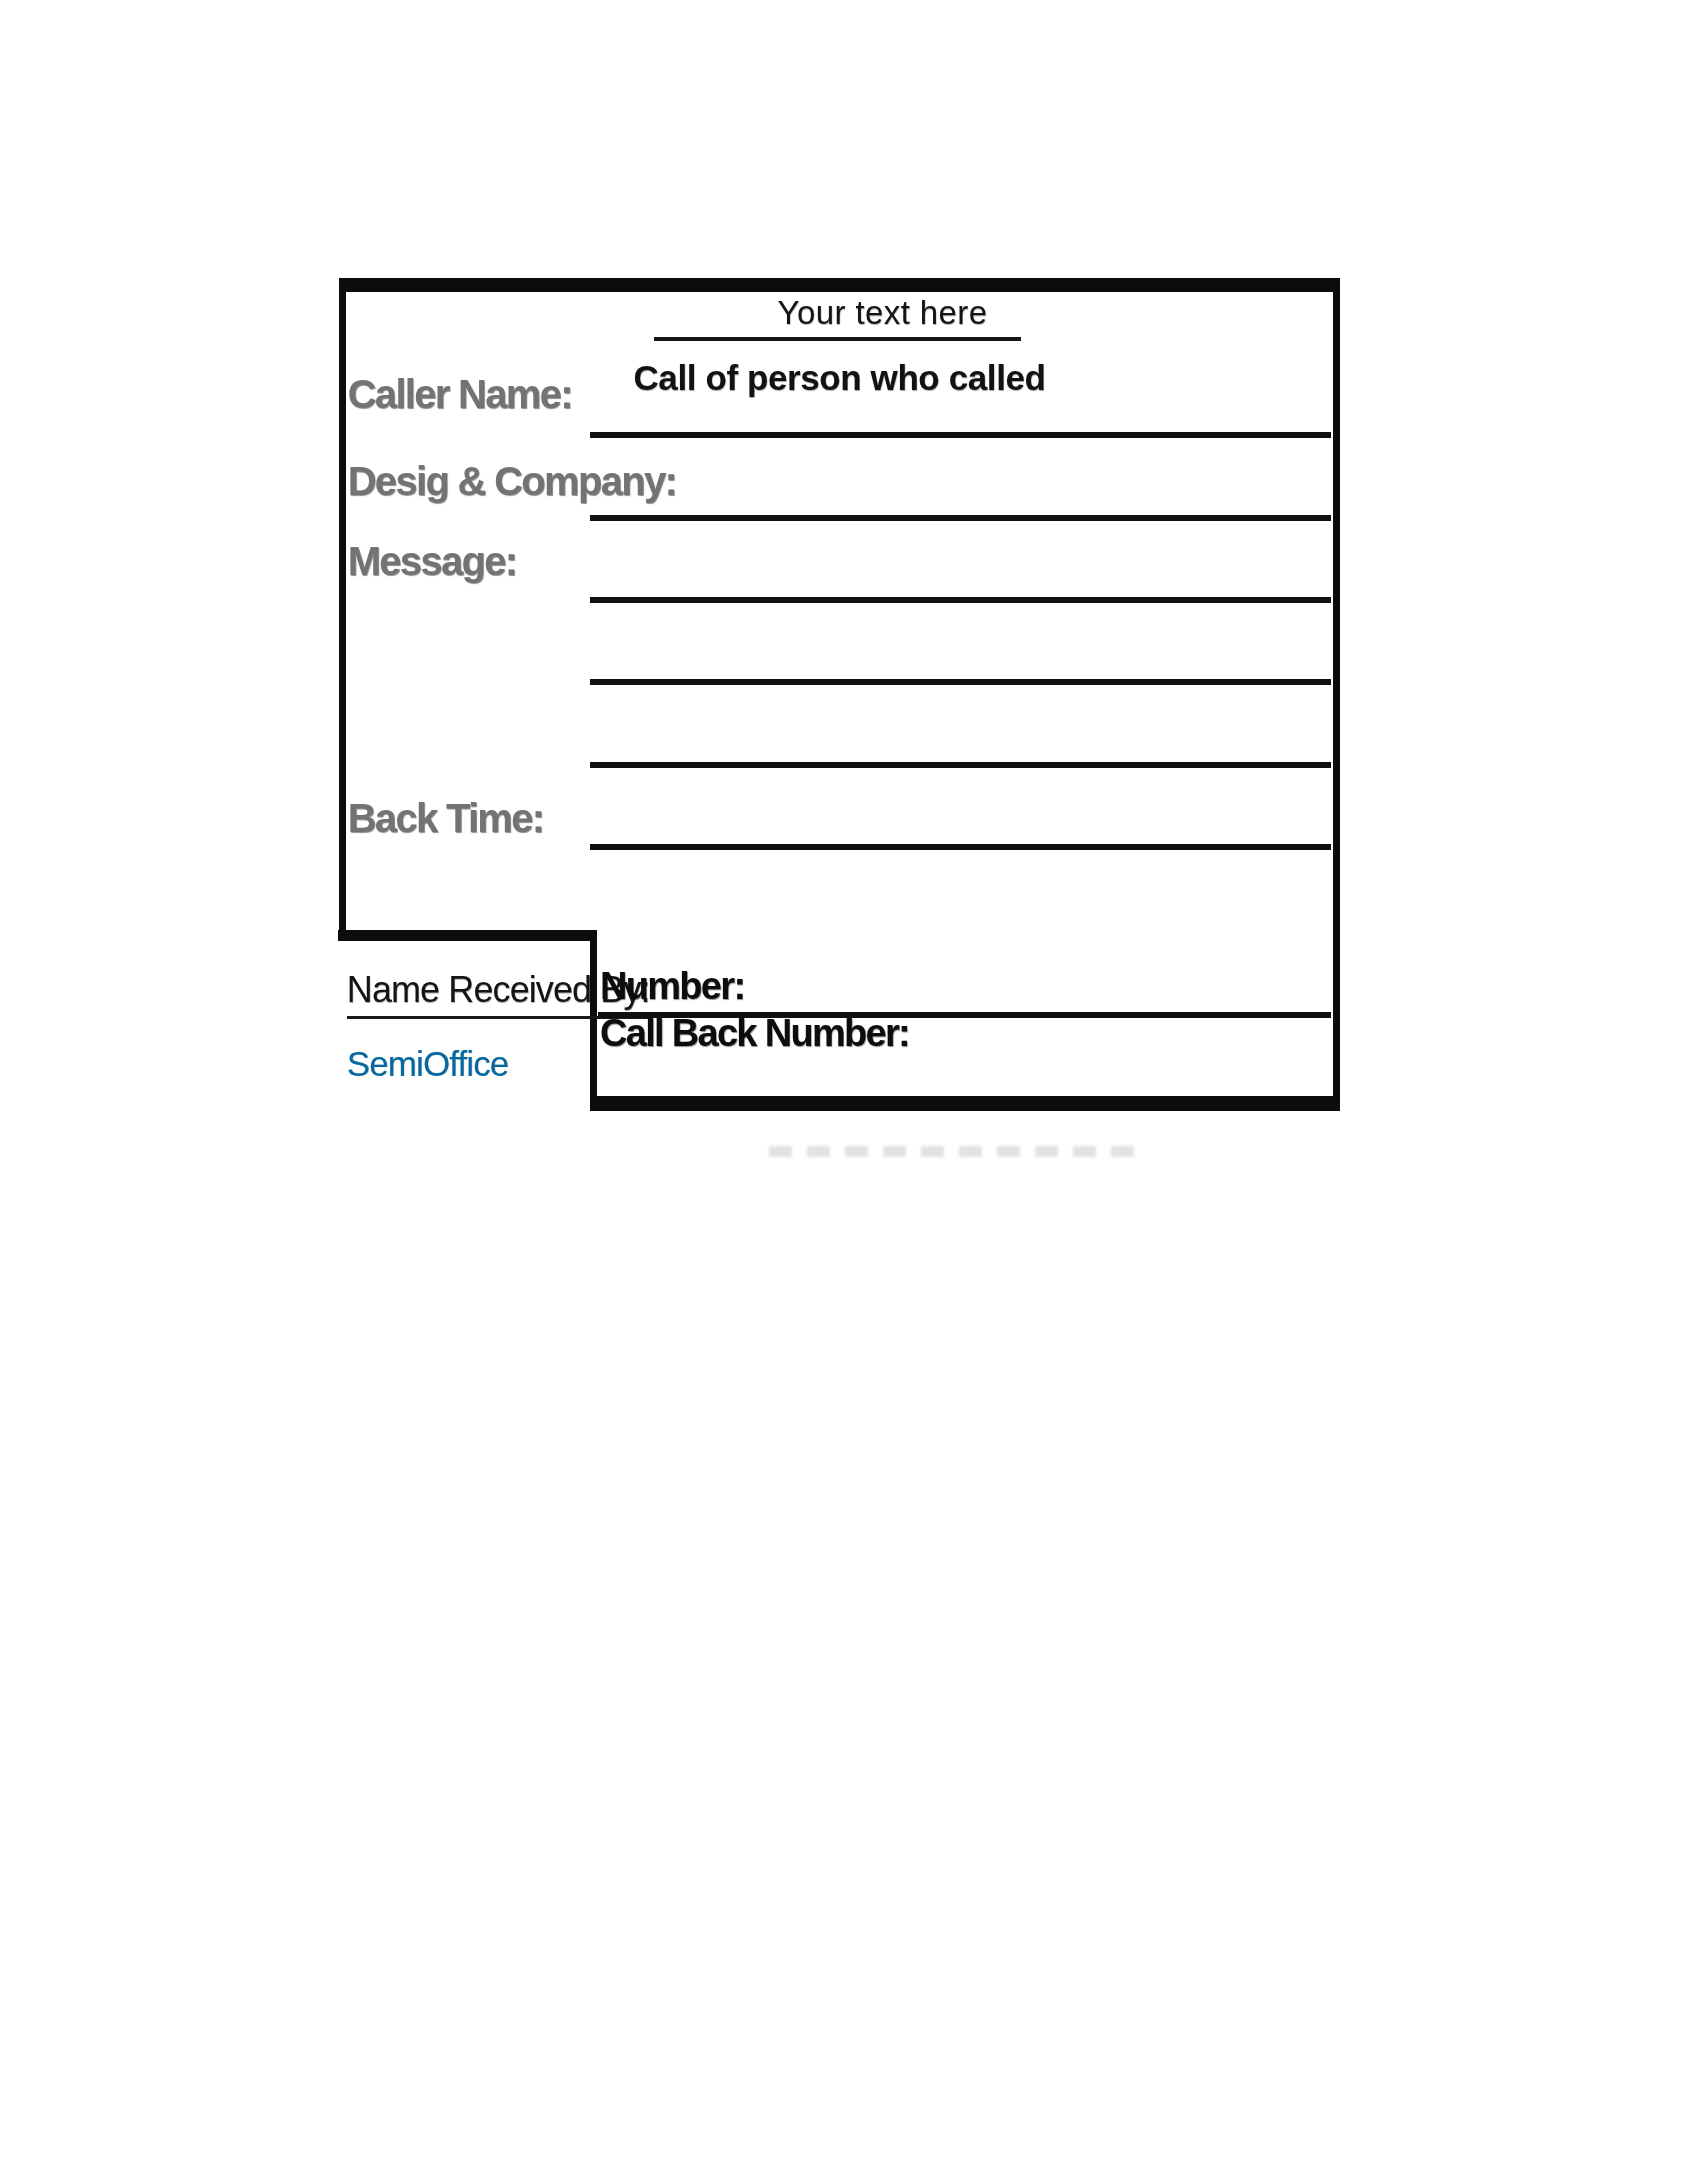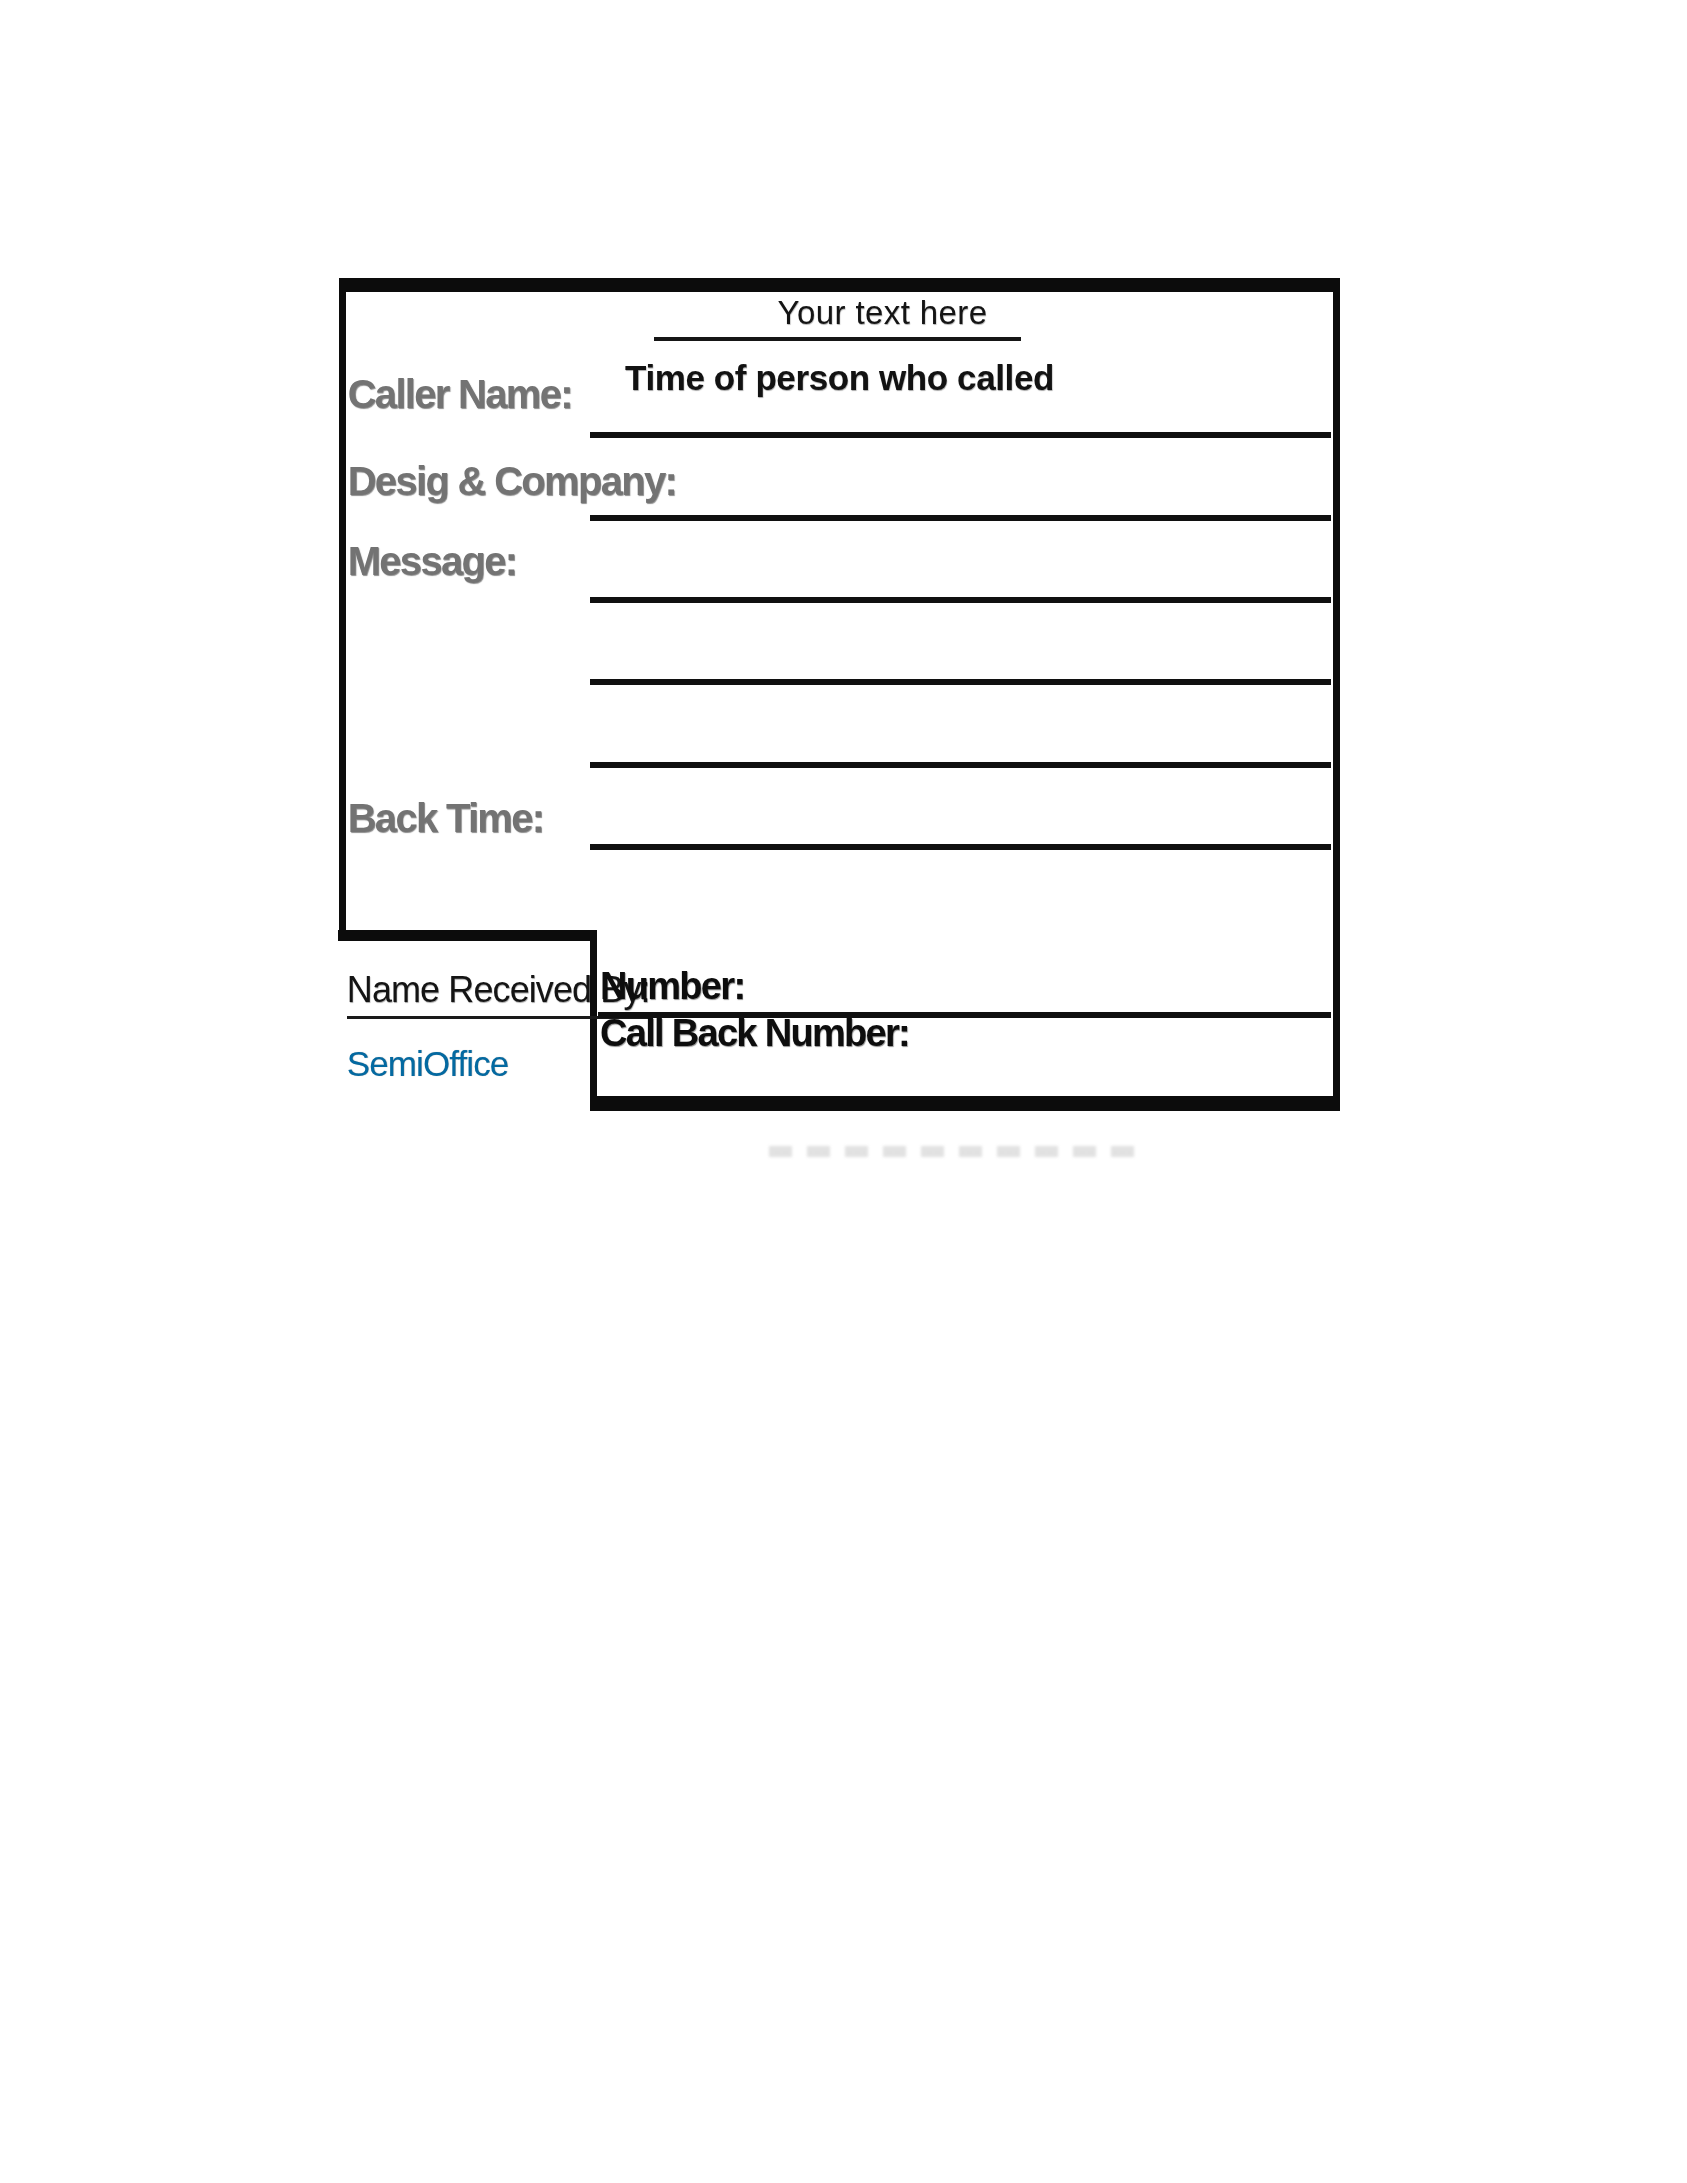--- a/index.html
+++ b/index.html
@@ -189,21 +189,21 @@
   }
 </style>
 </head>
 <body>
 
 <div class="form-box">
   <div class="form-inner">
 
     <div class="header-value">Your text here</div>
     <div class="header-underline"></div>
-    <div class="header-caption">Time of person who called</div>
+    <div class="header-caption">Call of person who called</div>
 
     <div class="side-label lbl-caller">Caller Name:</div>
     <div class="side-label lbl-desig">Desig &amp; Company:</div>
     <div class="side-label lbl-message">Message:</div>
     <div class="side-label lbl-calltime">Back Time:</div>
 
     <div class="field-line line-1"></div>
     <div class="field-line line-2"></div>
     <div class="field-line line-3"></div>
     <div class="field-line line-4"></div>

